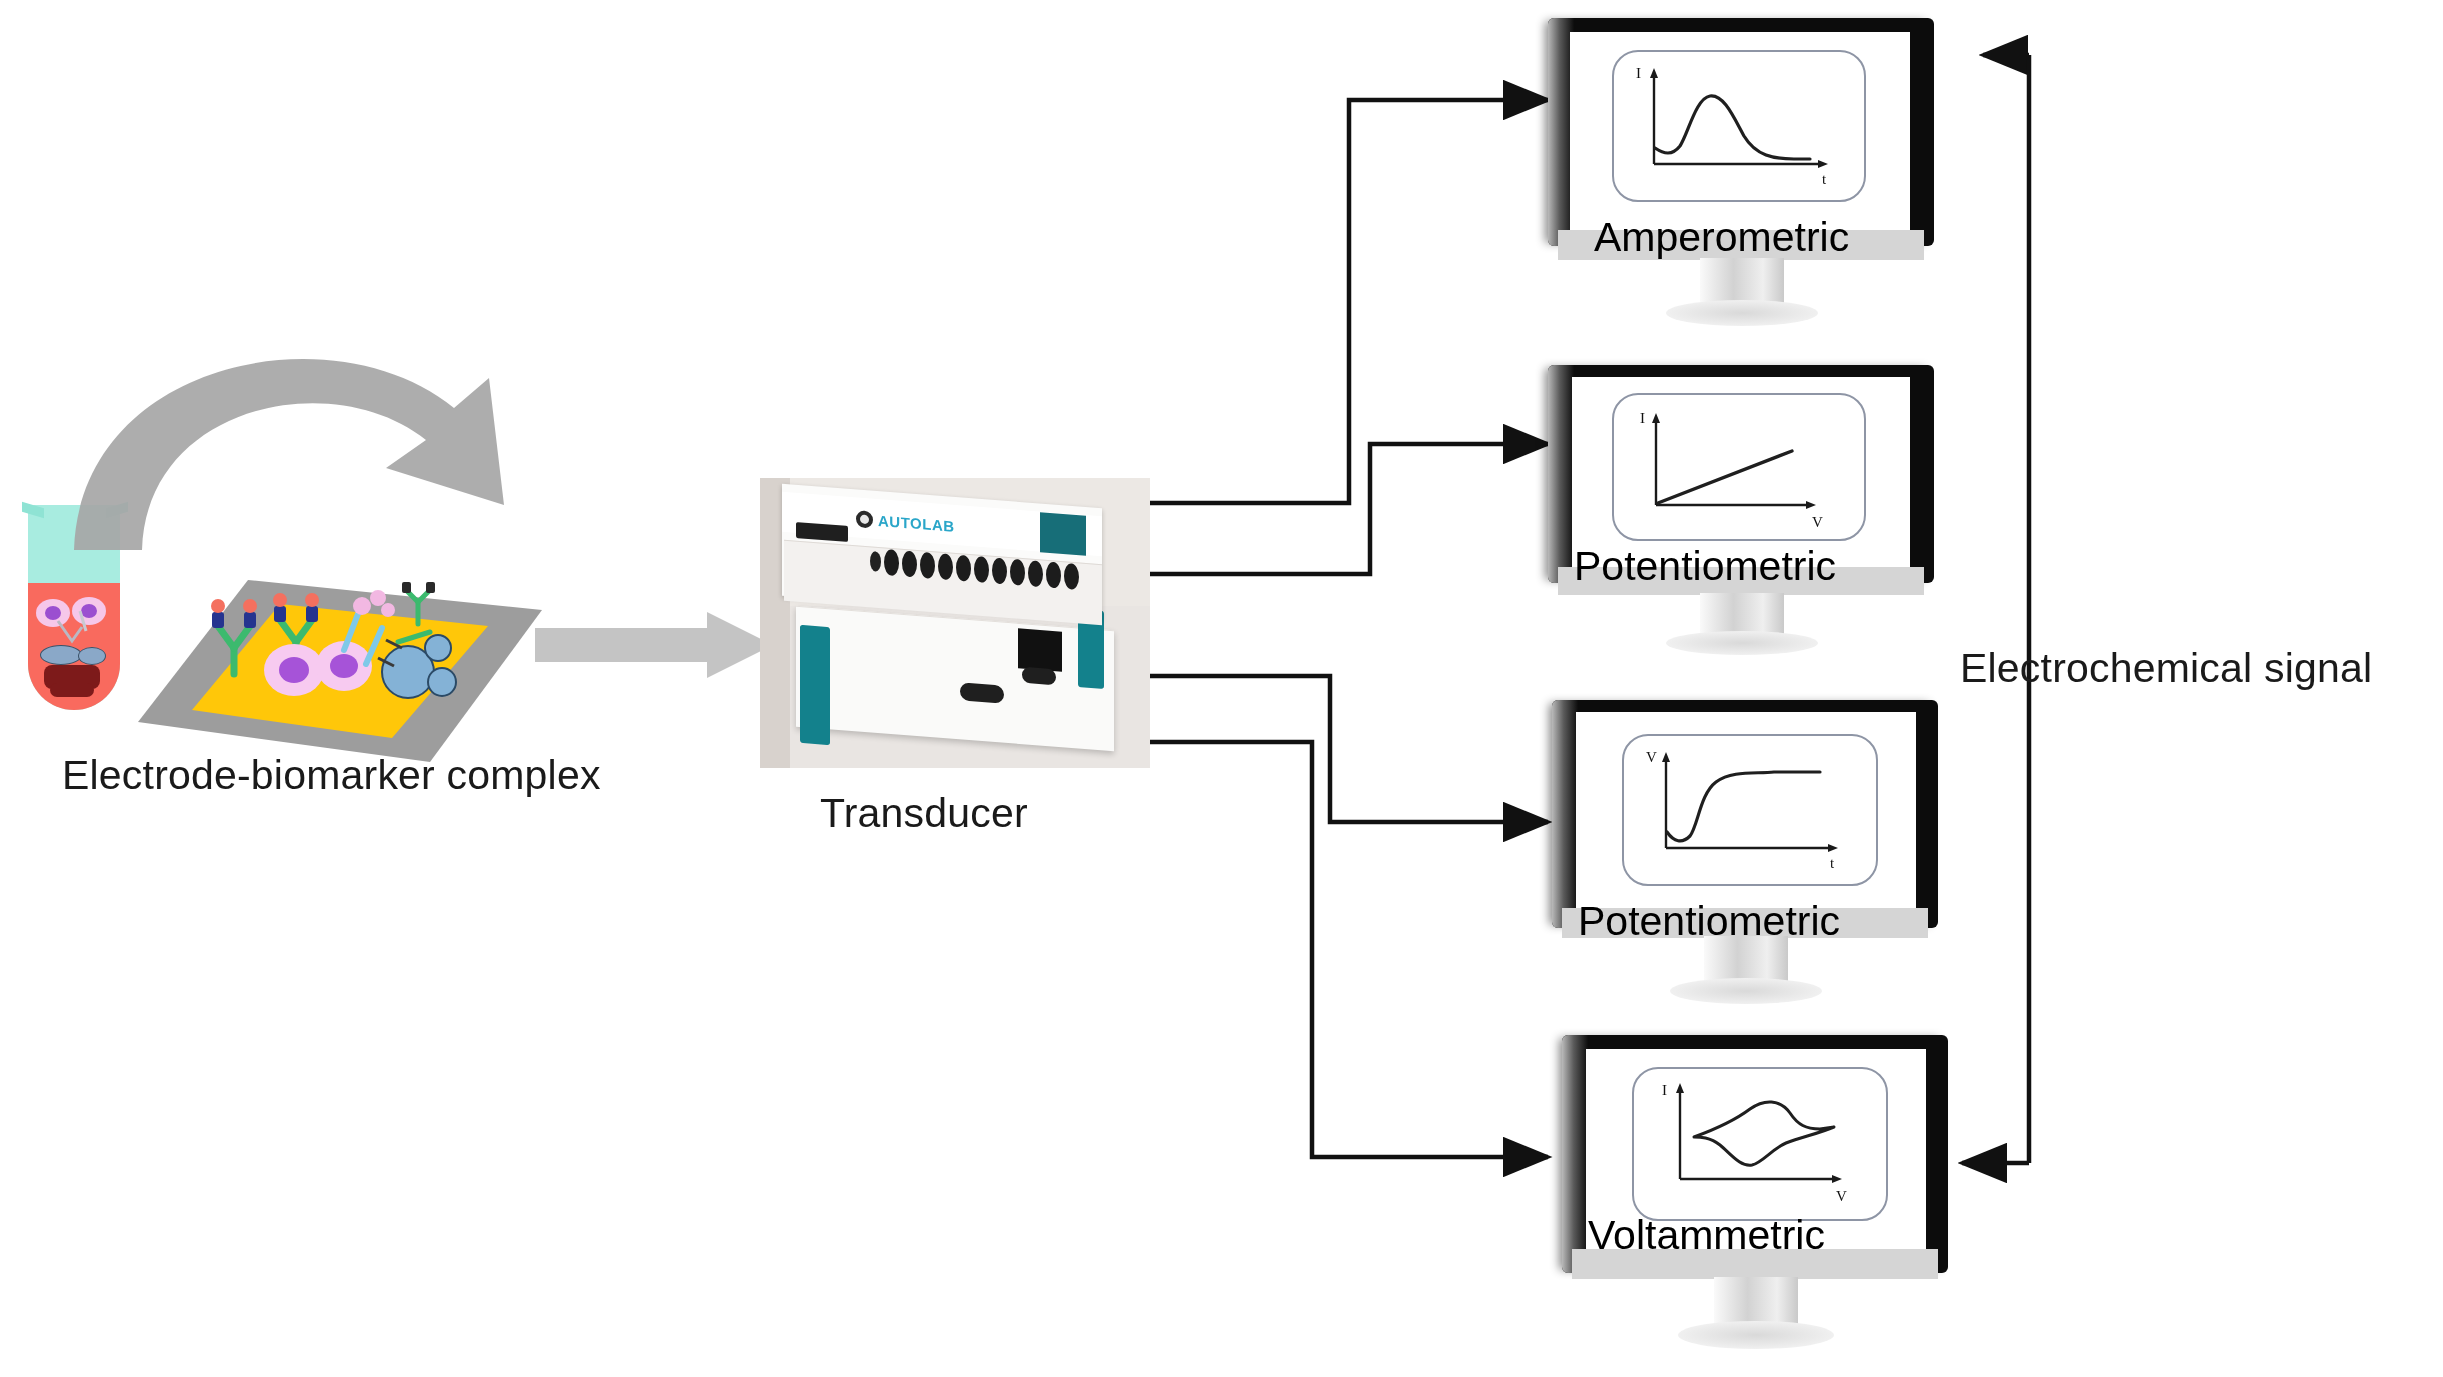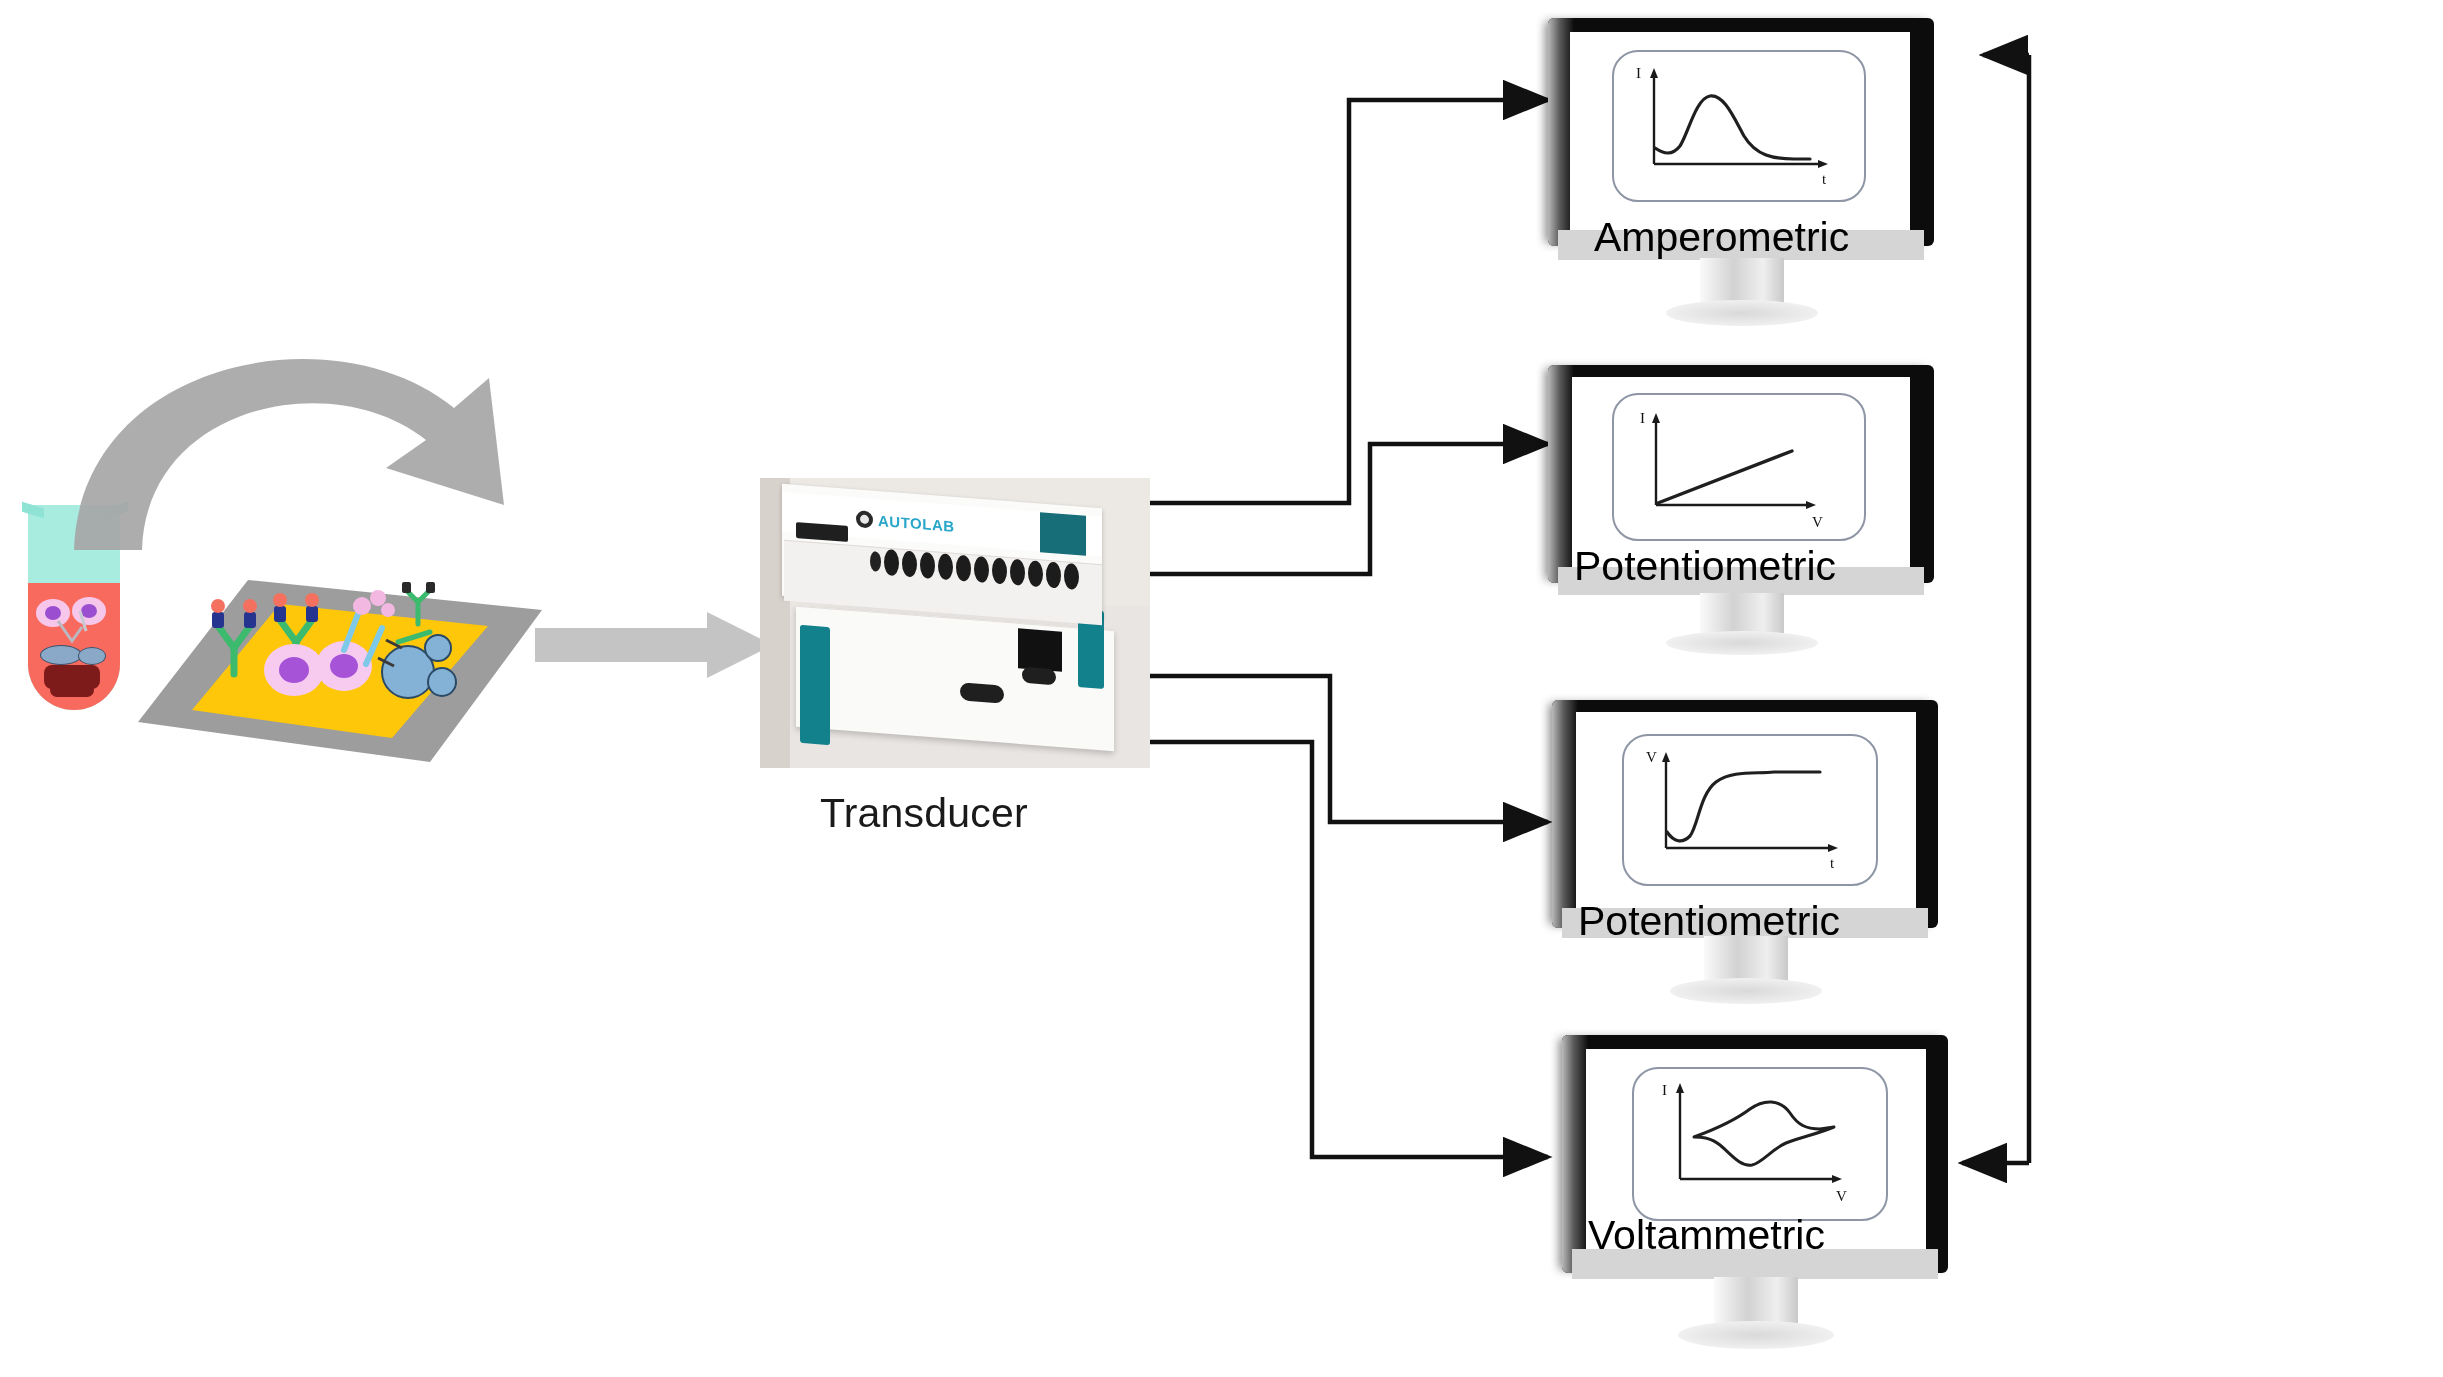--- a/index.html
+++ b/index.html
@@ -249,20 +249,21 @@
         <circle cx="312" cy="112" r="14"></circle>
         <circle cx="308" cy="78" r="13"></circle>
       </g>
       <g stroke="#3a3a3a" stroke-width="3" fill="none">
         <path d="M248,88 L264,96"></path>
           <path d="M256,70 L272,78"></path>
       </g>
     </svg>
   </div>
 
+  <div class="caption" id="label-electrode">Electrode-biomarker complex</div>
 
   <div class="abs grayarrow">
     <svg width="240" height="70" viewBox="0 0 240 70">
       <polygon points="0,18 172,18 172,2 238,35 172,68 172,52 0,52" fill="#c4c4c4"></polygon>
     </svg>
   </div>
 
   <div class="abs device">
     <div class="dev-bg"></div>
     <div class="dev-bg2"></div>
@@ -319,20 +320,21 @@
 
       <path d="M1150,676 L1330,676 L1330,822 L1548,822" marker-end="url(#ah)"></path>
       <path d="M1150,742 L1312,742 L1312,1157 L1548,1157" marker-end="url(#ah)"></path>
 
       <path d="M2029,55 L1983,55" marker-end="url(#ahl)"></path>
       <path d="M2029,55 L2029,1163"></path>
       <path d="M2029,1163 L1962,1163" marker-end="url(#ahl)"></path>
     </g>
   </svg>
 
+  <div class="caption" id="label-echem-signal">Electrochemical signal</div>
 
   <div class="monitor" style="left:1548px; top:18px; width:386px; height:228px;">
     <div class="mon-bezel"></div>
     <div class="mon-bezel-left"></div>
     <div class="mon-screen" style="left:22px; top:14px; width:340px; height:198px;">
       <div class="mon-inner-round" style="left:42px; top:18px; width:250px; height:148px;">
         <svg width="250" height="148" viewBox="0 0 250 148">
           <g stroke="#1a1a1a" stroke-width="2.4" fill="none">
             <path d="M40,22 L40,112"></path>
             <path d="M40,112 L208,112"></path>

